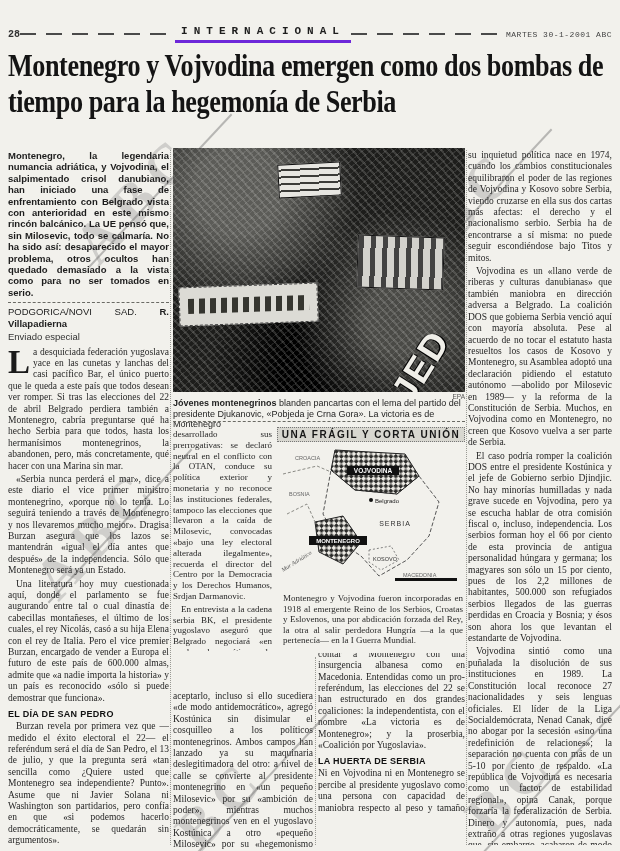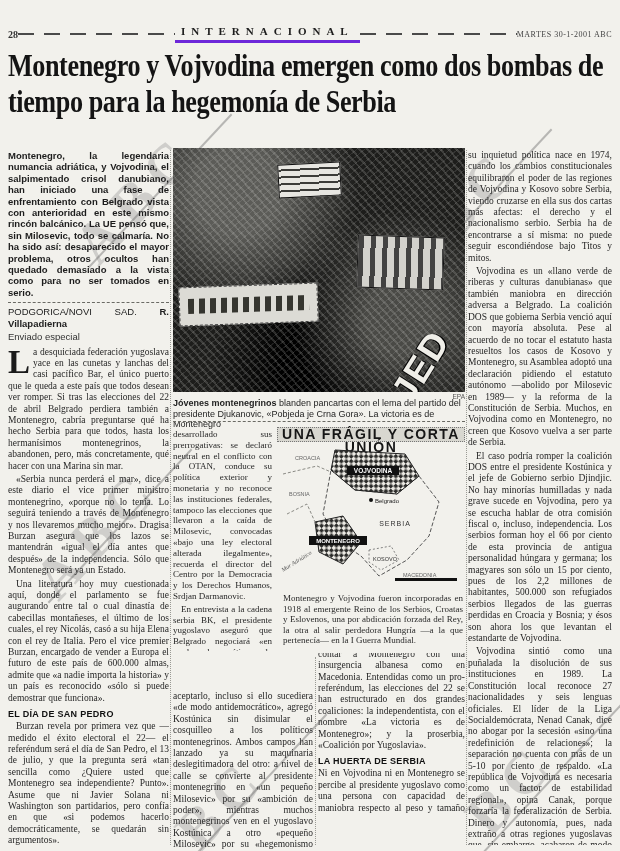--- a/index.html
+++ b/index.html
@@ -16,21 +16,21 @@
     transform:rotate(-47deg);white-space:nowrap;pointer-events:none;
   }
   .slash{
     position:absolute;z-index:0;height:2px;width:210px;
     background:rgba(110,110,110,.45);transform:rotate(-47deg);pointer-events:none;
   }
   
   .hdr{
     position:absolute;left:8px;right:8px;top:24px;height:20px;z-index:2;
     display:flex;align-items:center;gap:0;
-    font-family:Liberation Serif, serif;
+    font-family:Liberation Mono, monospace;
   }
   .hdr .pageno{font-weight:bold;font-size:10px;color:#333;}
   .hdr .rule{flex:1;height:2px;
     background:repeating-linear-gradient(90deg,#4a4a4a 0 16px,transparent 16px 26px);}
   .hdr .section{
     font-weight:bold;font-size:11px;letter-spacing:6px;color:#1d1d1d;
     padding:0 6px 3px 6px;border-bottom:3px solid #6d28d9;
   }
   .hdr .date{font-size:8px;color:#444;letter-spacing:.5px;}
   
@@ -120,21 +120,21 @@
     position:absolute;left:173px;top:421px;width:292px;z-index:3;
     border-top:1px dashed #6a6a64;
   }
   
   .mapbox{
     position:absolute;left:277px;top:427px;width:188px;height:226px;z-index:3;
     background:#f2f1ec;
   }
   .map-title{
     height:13px;background:#d8d7d0;border:1px dotted #777;
-    font-family:"Liberation Sans",sans-serif;font-weight:bold;font-size:14px;
+    font-family:"Liberation Sans",sans-serif;font-weight:bold;font-size:10px;
     letter-spacing:1.5px;color:#161616;text-align:center;line-height:13px;
   }
   .mapbox svg{display:block;margin-top:2px;}
   .map-caption{
     margin:11px 2px 0 6px;font-family:Liberation Serif, serif;
     font-size:9px;line-height:10.6px;text-align:justify;color:#2a2a2a;
   }
   
   .col1 {left:8px;  top:150px;width:161px;height:695px;}
   .col2a{left:173px;top:429px;width:99px; height:222px;}

